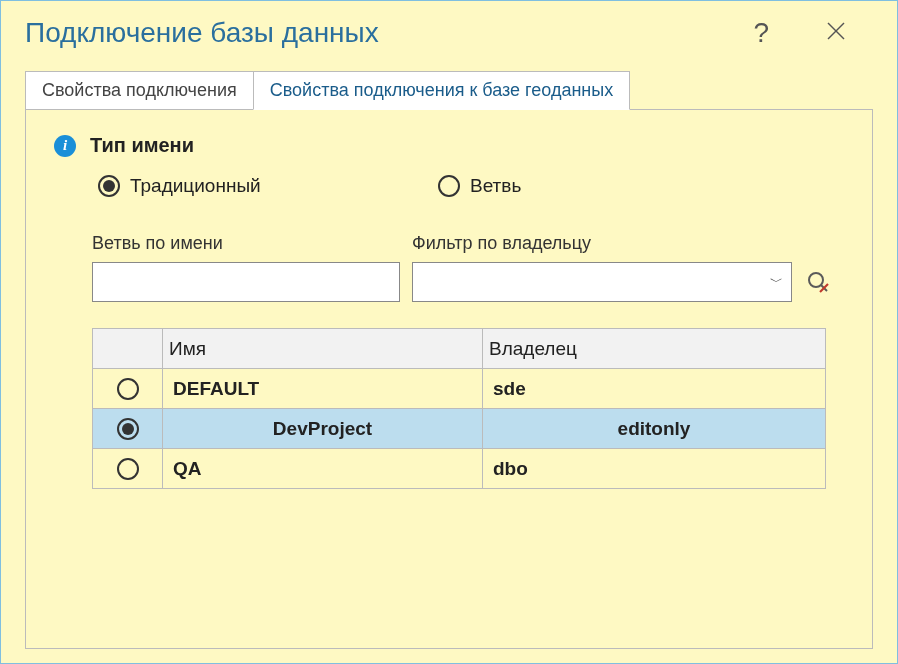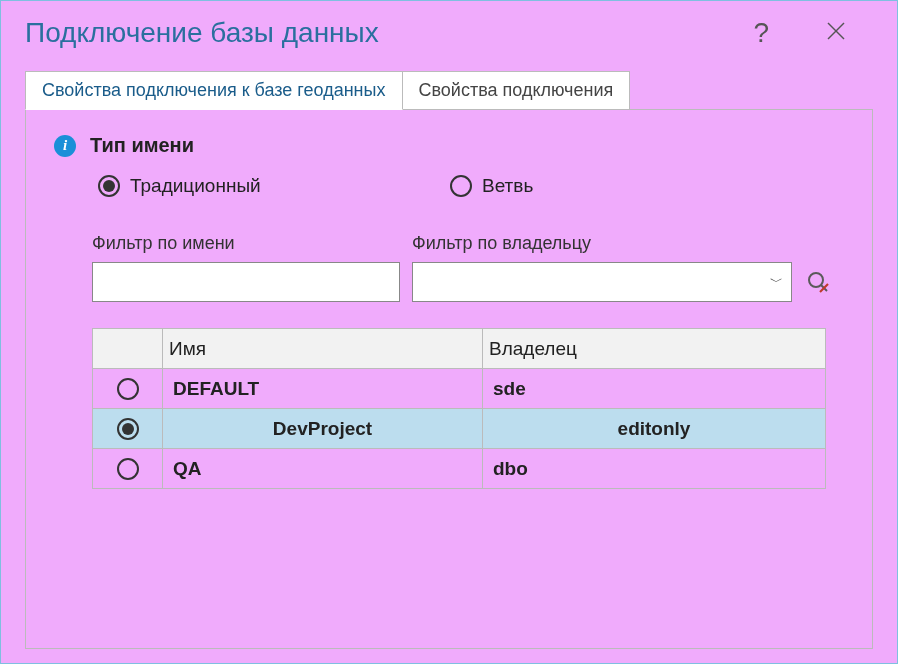--- a/index.html
+++ b/index.html
@@ -7,21 +7,21 @@
       font-family: "Segoe UI", Arial, sans-serif;
       background: #fff;
       width: 898px;
       height: 664px;
       overflow: hidden;
     }
     .window {
       width: 898px;
       height: 664px;
       border: 1px solid #7fbfe0;
-      background: #f0abfc;
+      background: #fef9c3;
       position: relative;
     }
     .titlebar {
       display: flex;
       align-items: center;
       justify-content: space-between;
       padding: 14px 24px 10px 24px;
     }
     .title {
       font-size: 28px;
@@ -103,21 +103,21 @@
       font-family: Georgia, serif;
     }
     .section-title {
       font-size: 20px;
       font-weight: 600;
       color: #222;
     }
 
     .radio-row {
       display: flex;
-      gap: 12px;
+      gap: 0;
       margin-left: 44px;
       margin-bottom: 36px;
     }
     .radio-opt {
       display: flex;
       align-items: center;
       gap: 10px;
       font-size: 19px;
       color: #222;
     }
@@ -258,22 +258,22 @@
         <svg width="22" height="22" viewBox="0 0 22 22">
           <line x1="3" y1="3" x2="19" y2="19" stroke="#555" stroke-width="1.5"></line>
           <line x1="19" y1="3" x2="3" y2="19" stroke="#555" stroke-width="1.5"></line>
         </svg>
       </button>
     </div>
   </div>
 
   <div class="tabs-wrap">
     <div class="tabs">
+      <div class="tab">Свойства подключения</div>
       <div class="tab selected">Свойства подключения к базе геоданных</div>
-      <div class="tab">Свойства подключения</div>
     </div>
 
     <div class="tab-panel">
 
       <div class="section-header">
         <div class="info-icon">i</div>
         <div class="section-title">Тип имени</div>
       </div>
 
       <div class="radio-row">
@@ -285,21 +285,21 @@
         </label>
         <label class="radio-opt">
           <span class="radio-circle"></span>
           <span>Ветвь</span>
         </label>
       </div>
 
 
       <div class="filter-row">
         <div class="filter-col">
-          <div class="filter-label">Фильтр по имени</div>
+          <div class="filter-label">Ветвь по имени</div>
           <input class="text-input" type="text" value="" style="">
         </div>
         <div class="filter-col">
           <div class="filter-label">Фильтр по владельцу</div>
           <div class="combo">
             <span class="combo-caret">﹀</span>
           </div>
         </div>
         <div class="clear-search">
           <svg width="26" height="26" viewBox="0 0 26 26">

